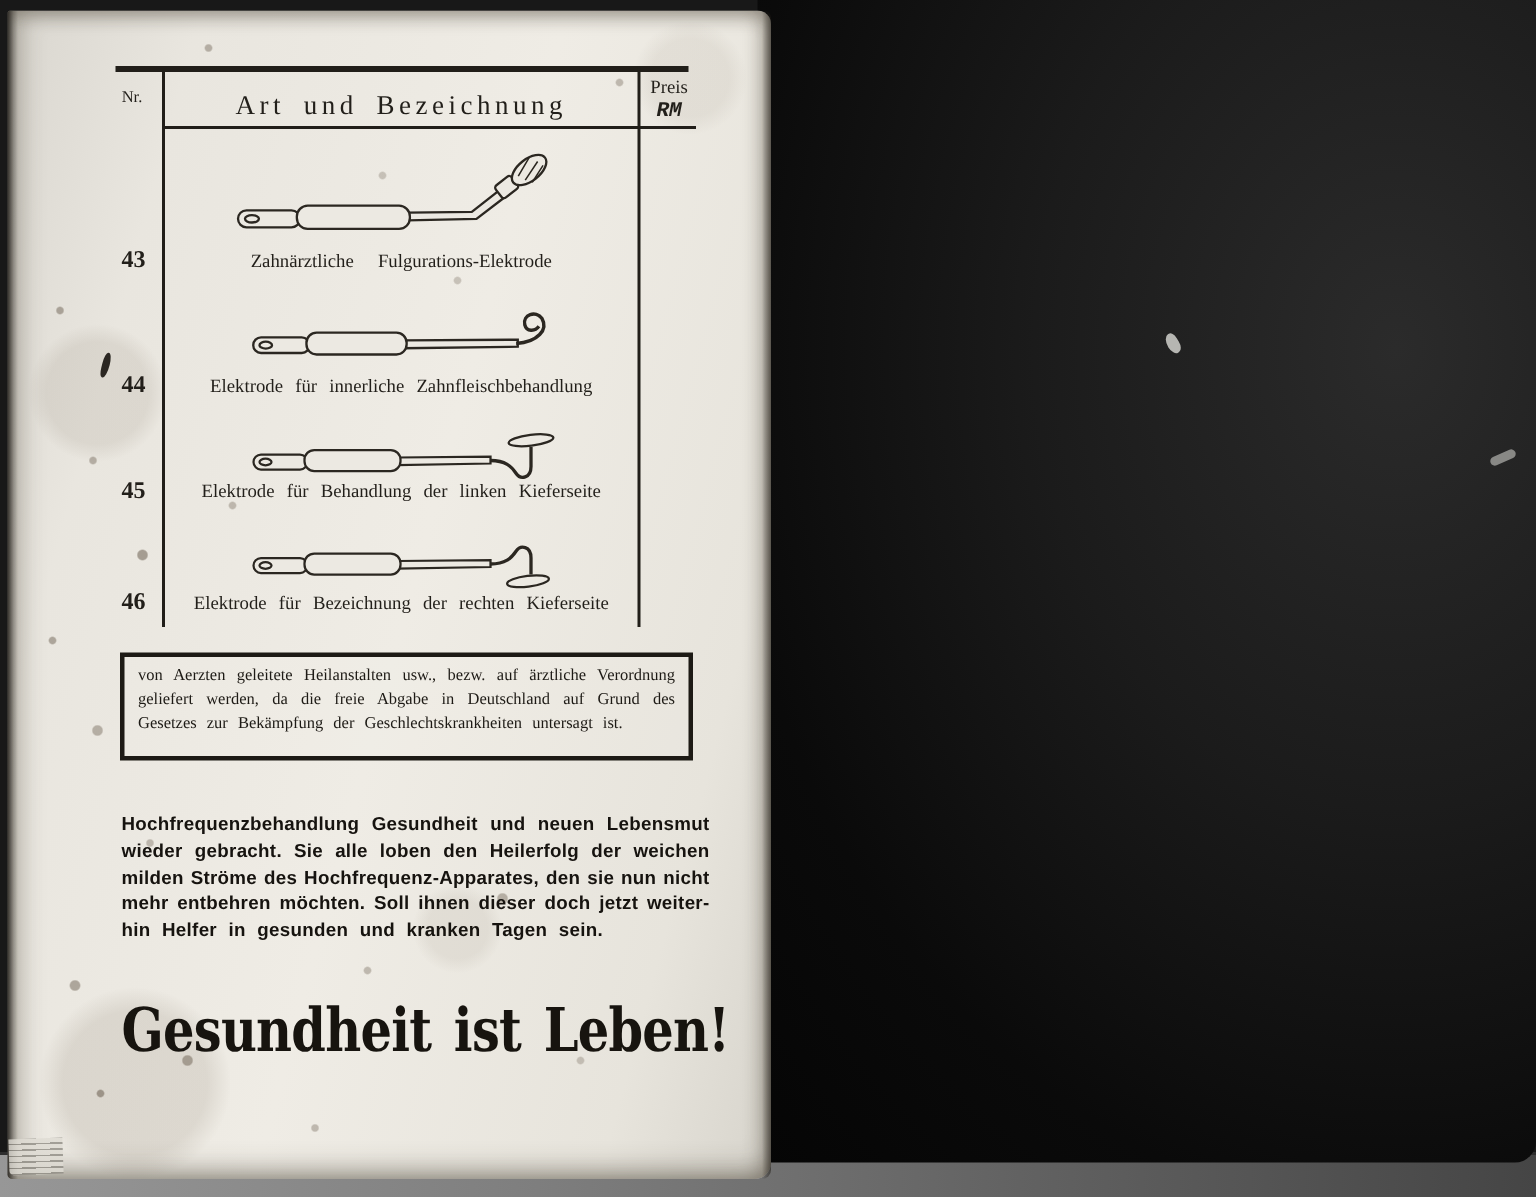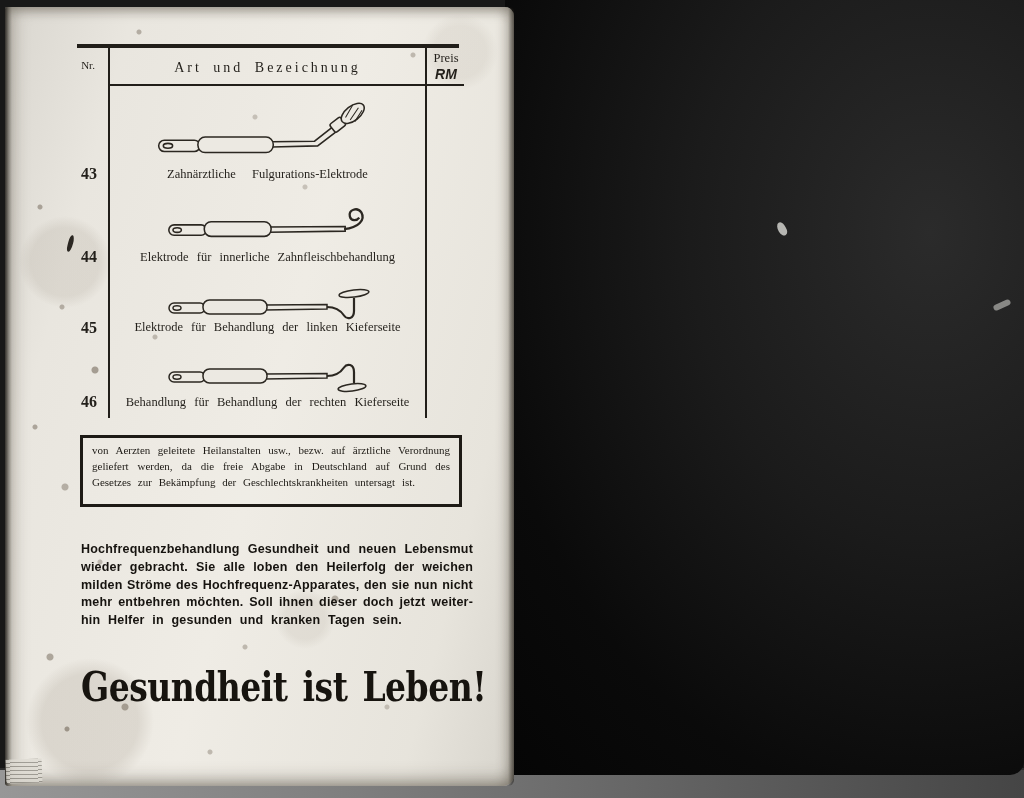--- a/index.html
+++ b/index.html
@@ -76,24 +76,24 @@
 
   
   .rule{position:absolute;background:#211e19;}
   .rule-top{left:72px;top:37px;width:382px;height:4px;}
   .rule-head{left:105px;top:77px;width:354px;height:2px;}
   .vline-a{left:103px;top:37px;width:2px;height:374px;}
   .vline-b{left:420px;top:37px;width:2px;height:374px;}
 
   .th{position:absolute;text-align:center;color:#221f1a;}
   .th-nr{left:62px;top:52px;width:42px;font-size:11px;}
-  .th-art{left:106px;top:53px;width:313px;font-size:14px;letter-spacing:3px;word-spacing:5px;}
+  .th-art{left:106px;top:53px;width:313px;font-size:18px;letter-spacing:3px;word-spacing:5px;}
   .th-preis{left:419px;top:44px;width:44px;font-size:12.5px;}
   .th-rm{left:419px;top:59px;width:44px;font-size:14px;font-style:italic;font-weight:bold;
-    font-family:Liberation Sans, sans-serif;}
+    font-family:Liberation Mono, monospace;}
 
   .item-nr{position:absolute;left:64px;width:40px;text-align:center;
     font-weight:bold;font-size:16px;}
   .nr-0{top:158px;} .nr-1{top:241px;} .nr-2{top:312px;} .nr-3{top:386px;}
 
   .item-label{position:absolute;left:107px;width:311px;text-align:center;
     font-size:12.5px;word-spacing:5px;white-space:nowrap;}
   .lb-0{top:160px;word-spacing:13px;} .lb-1{top:243px;} .lb-2{top:313px;} .lb-3{top:388px;}
 
   .illu{position:absolute;}
@@ -201,21 +201,21 @@
         <g stroke-width="1.5">
           <path class="art" d="M100,20 L162,19.5 L162,24 L100,25 Z"></path>
           <rect class="art" x="4" y="18" width="36" height="10" rx="5"></rect>
           <ellipse class="art" cx="12" cy="23" rx="4" ry="2.2"></ellipse>
           <rect class="art" x="38" y="15" width="64" height="14" rx="6.5"></rect>
           <path class="art-line" stroke-width="2.2" d="M162,22 C172,22 176,18 179,13.5 C182,9 189,10 189,18 L189,29"></path>
           <ellipse class="art" cx="187" cy="33.5" rx="14" ry="3.6" transform="rotate(-7 187 33.5)"></ellipse>
         </g>
       </svg>
       <div class="item-nr nr-3">46</div>
-      <div class="item-label lb-3">Behandlung für Behandlung der rechten Kieferseite</div>
+      <div class="item-label lb-3">Elektrode für Bezeichnung der rechten Kieferseite</div>
     </div>
 
     <div class="notice">
       <div class="notice-line">von Aerzten geleitete Heilanstalten usw., bezw. auf ärztliche Verordnung</div>
       <div class="notice-line">geliefert werden, da die freie Abgabe in Deutschland auf Grund des</div>
       <div class="notice-line last">Gesetzes zur Bekämpfung der Geschlechtskrankheiten untersagt ist.</div>
     </div>
 
     <div class="promo">
       <div class="promo-line">Hochfrequenzbehandlung Gesundheit und neuen Lebensmut</div>

